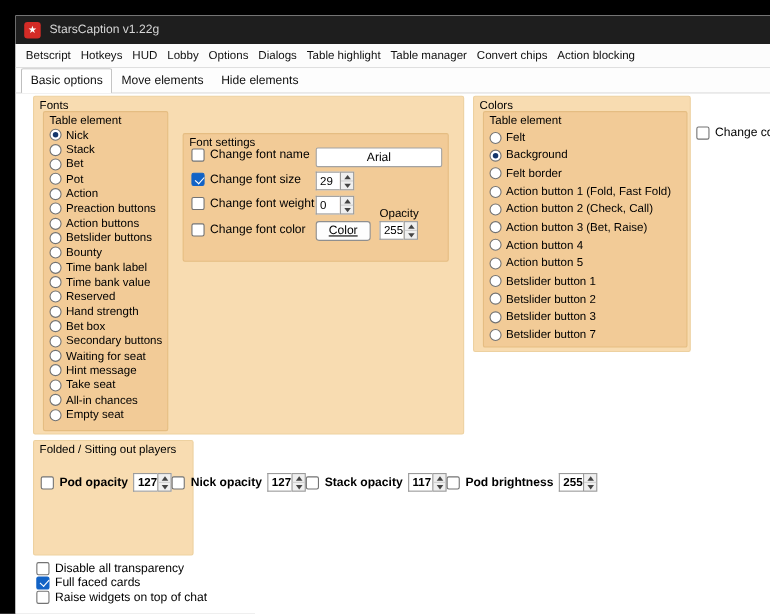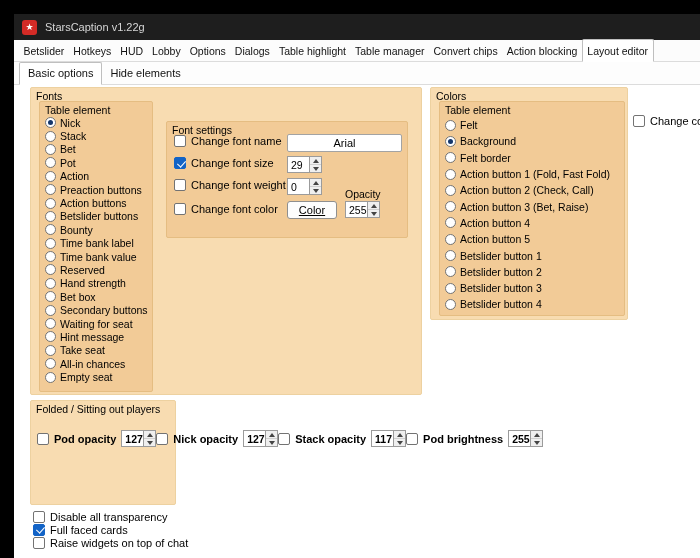--- a/index.html
+++ b/index.html
@@ -113,47 +113,47 @@
 
   <div class="titlebar">
     <span class="app-icon">
         <span class="glyph">★</span>
       </span>
     <span class="title-text">StarsCaption v1.22g</span>
   </div>
 
   <div class="tabstrip main">
 
-      <div class="tab">Betslider</div>
+      <div class="tab">Betscript</div>
 
       <div class="tab">Hotkeys</div>
 
       <div class="tab">HUD</div>
 
       <div class="tab">Lobby</div>
 
       <div class="tab">Options</div>
 
       <div class="tab">Dialogs</div>
 
       <div class="tab">Table highlight</div>
 
       <div class="tab">Table manager</div>
 
       <div class="tab">Convert chips</div>
 
       <div class="tab">Action blocking</div>
 
-      <div class="tab on">Layout editor</div>
     </div>
 
   <div class="tabstrip sub">
 
       <div class="tab on">Basic options</div>
 
+      <div class="tab">Move elements</div>
 
       <div class="tab">Hide elements</div>
     </div>
 
   <div class="content">
 
     <div class="gb outer" style="left:16px;top:2px;width:392px;height:308px;">
       <div class="gb-label">Fonts</div>
 
       <div class="gb inner" style="left:8px;top:13px;width:114px;height:291px;">
@@ -368,21 +368,21 @@
               <span class="rlabel">Betslider button 2</span>
             </div>
 
             <div class="rrow">
               <span class="rb"></span>
               <span class="rlabel">Betslider button 3</span>
             </div>
 
             <div class="rrow">
               <span class="rb"></span>
-              <span class="rlabel">Betslider button 4</span>
+              <span class="rlabel">Betslider button 7</span>
             </div>
           </div>
       </div>
     </div>
 
     <div class="cbrow" style="left:619px;top:30px;">
       <span class="cb"></span>
       <span>Change color</span>
     </div>
 

